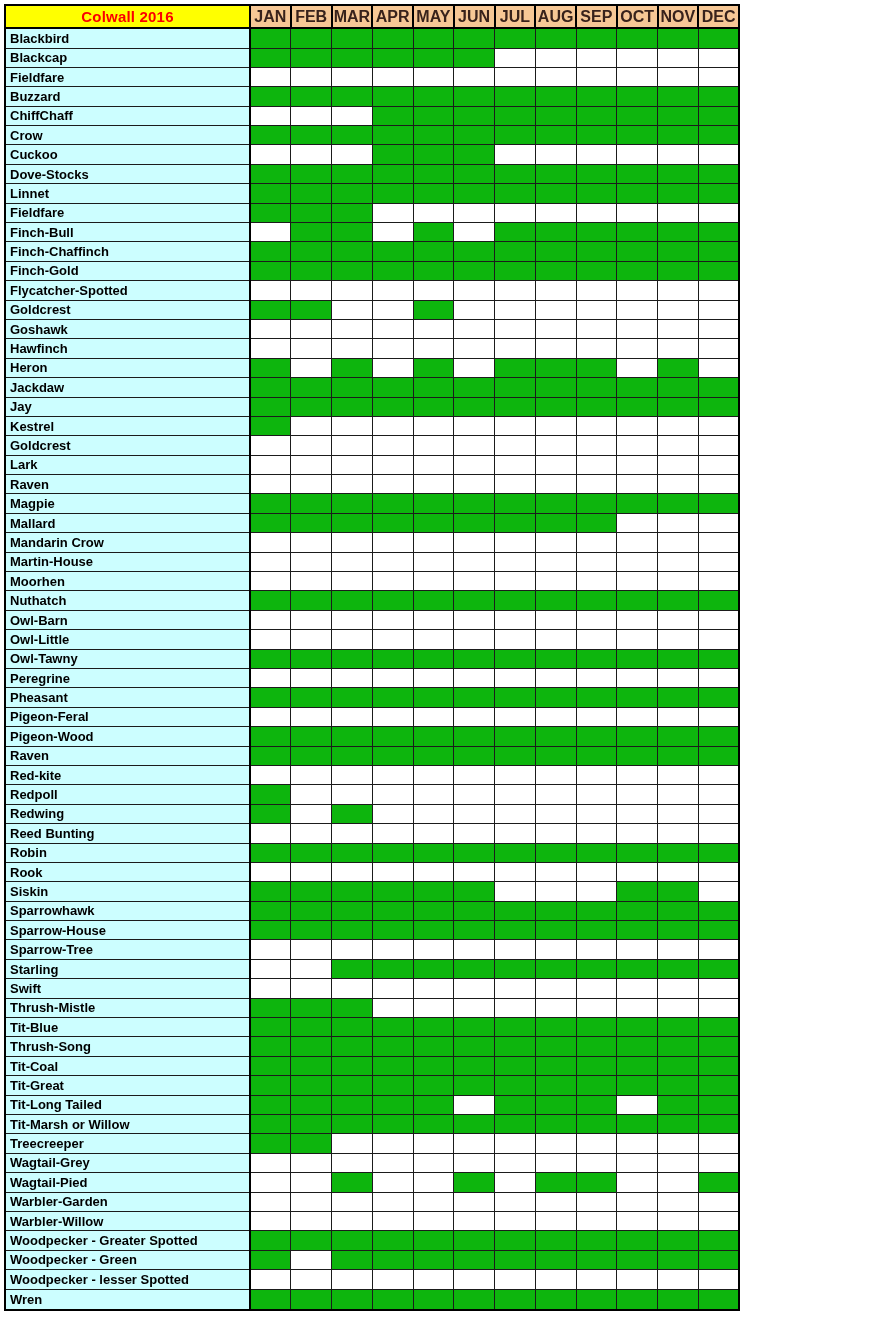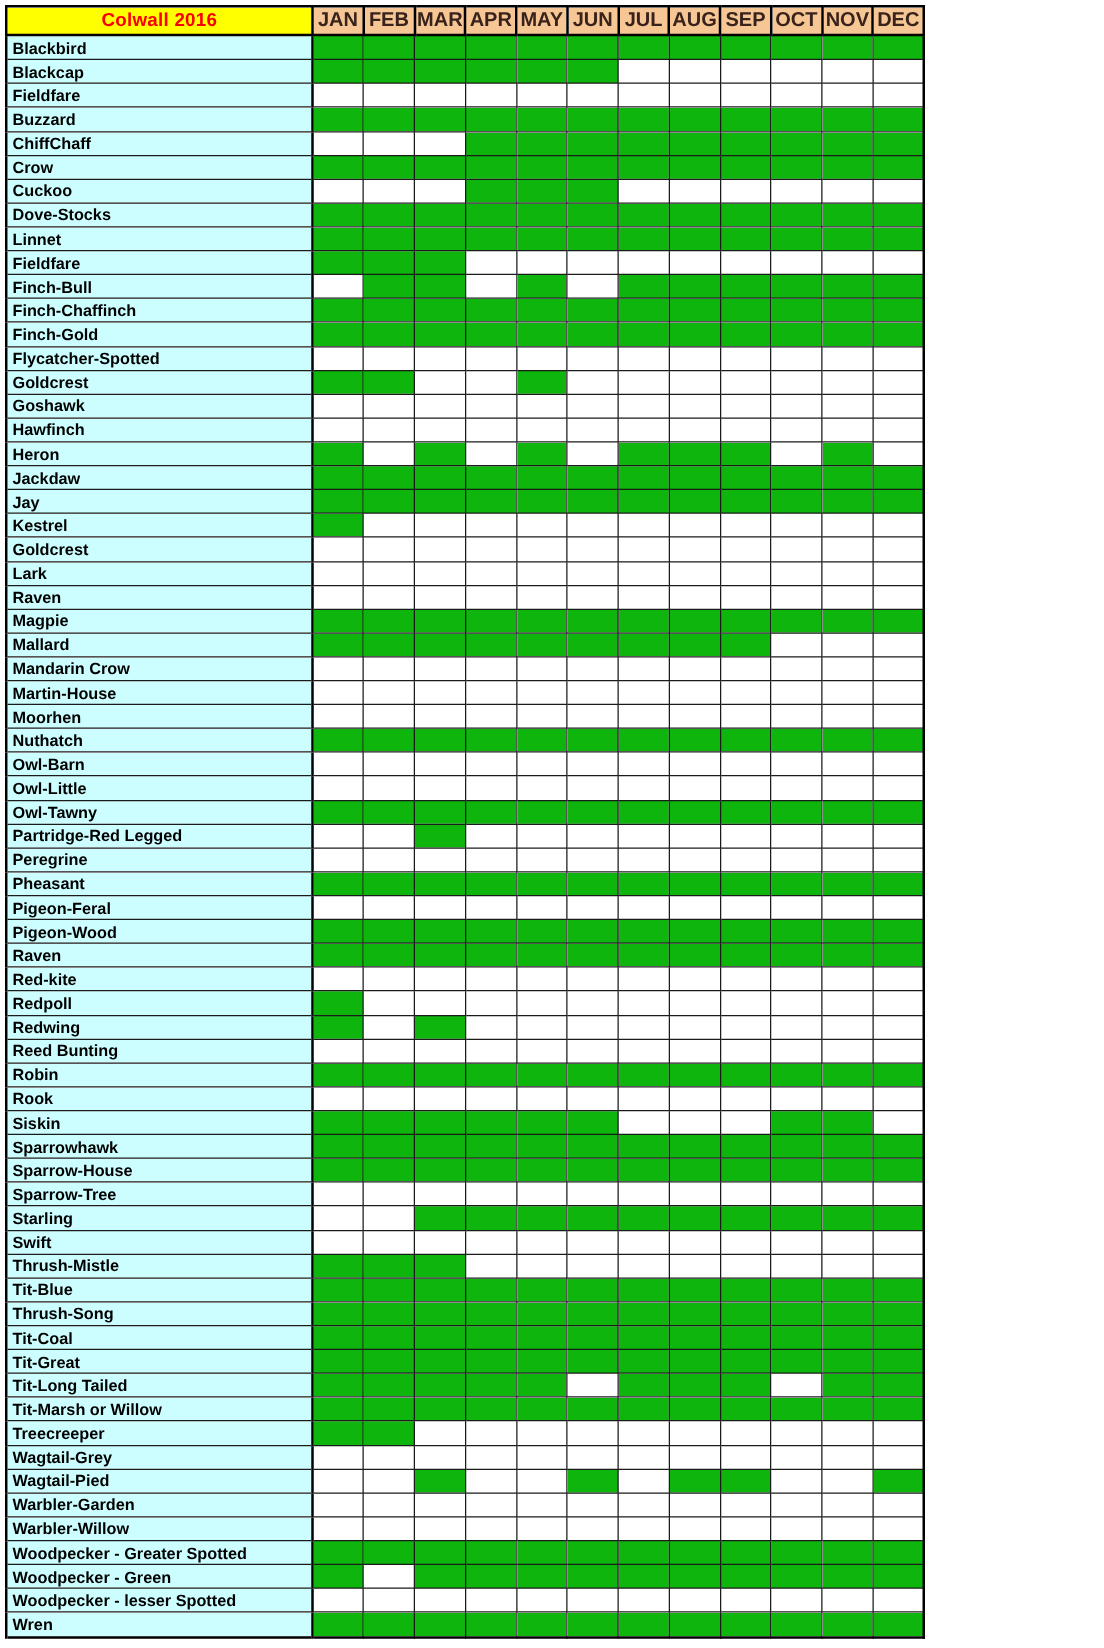--- a/index.html
+++ b/index.html
@@ -542,35 +542,20 @@
           <td class="present"></td>
           <td class="present"></td>
           <td class="present"></td>
           <td class="present"></td>
           <td class="present"></td>
           <td class="present"></td>
           <td class="present"></td>
           <td class="present"></td>
         </tr>
         <tr>
-          <td class="species-cell">Partridge-Red Legged</td>
-          <td class="absent"></td>
-          <td class="absent"></td>
-          <td class="present"></td>
-          <td class="absent"></td>
-          <td class="absent"></td>
-          <td class="absent"></td>
-          <td class="absent"></td>
-          <td class="absent"></td>
-          <td class="absent"></td>
-          <td class="absent"></td>
-          <td class="absent"></td>
-          <td class="absent"></td>
-        </tr>
-        <tr>
           <td class="species-cell">Peregrine</td>
           <td class="absent"></td>
           <td class="absent"></td>
           <td class="absent"></td>
           <td class="absent"></td>
           <td class="absent"></td>
           <td class="absent"></td>
           <td class="absent"></td>
           <td class="absent"></td>
           <td class="absent"></td>

